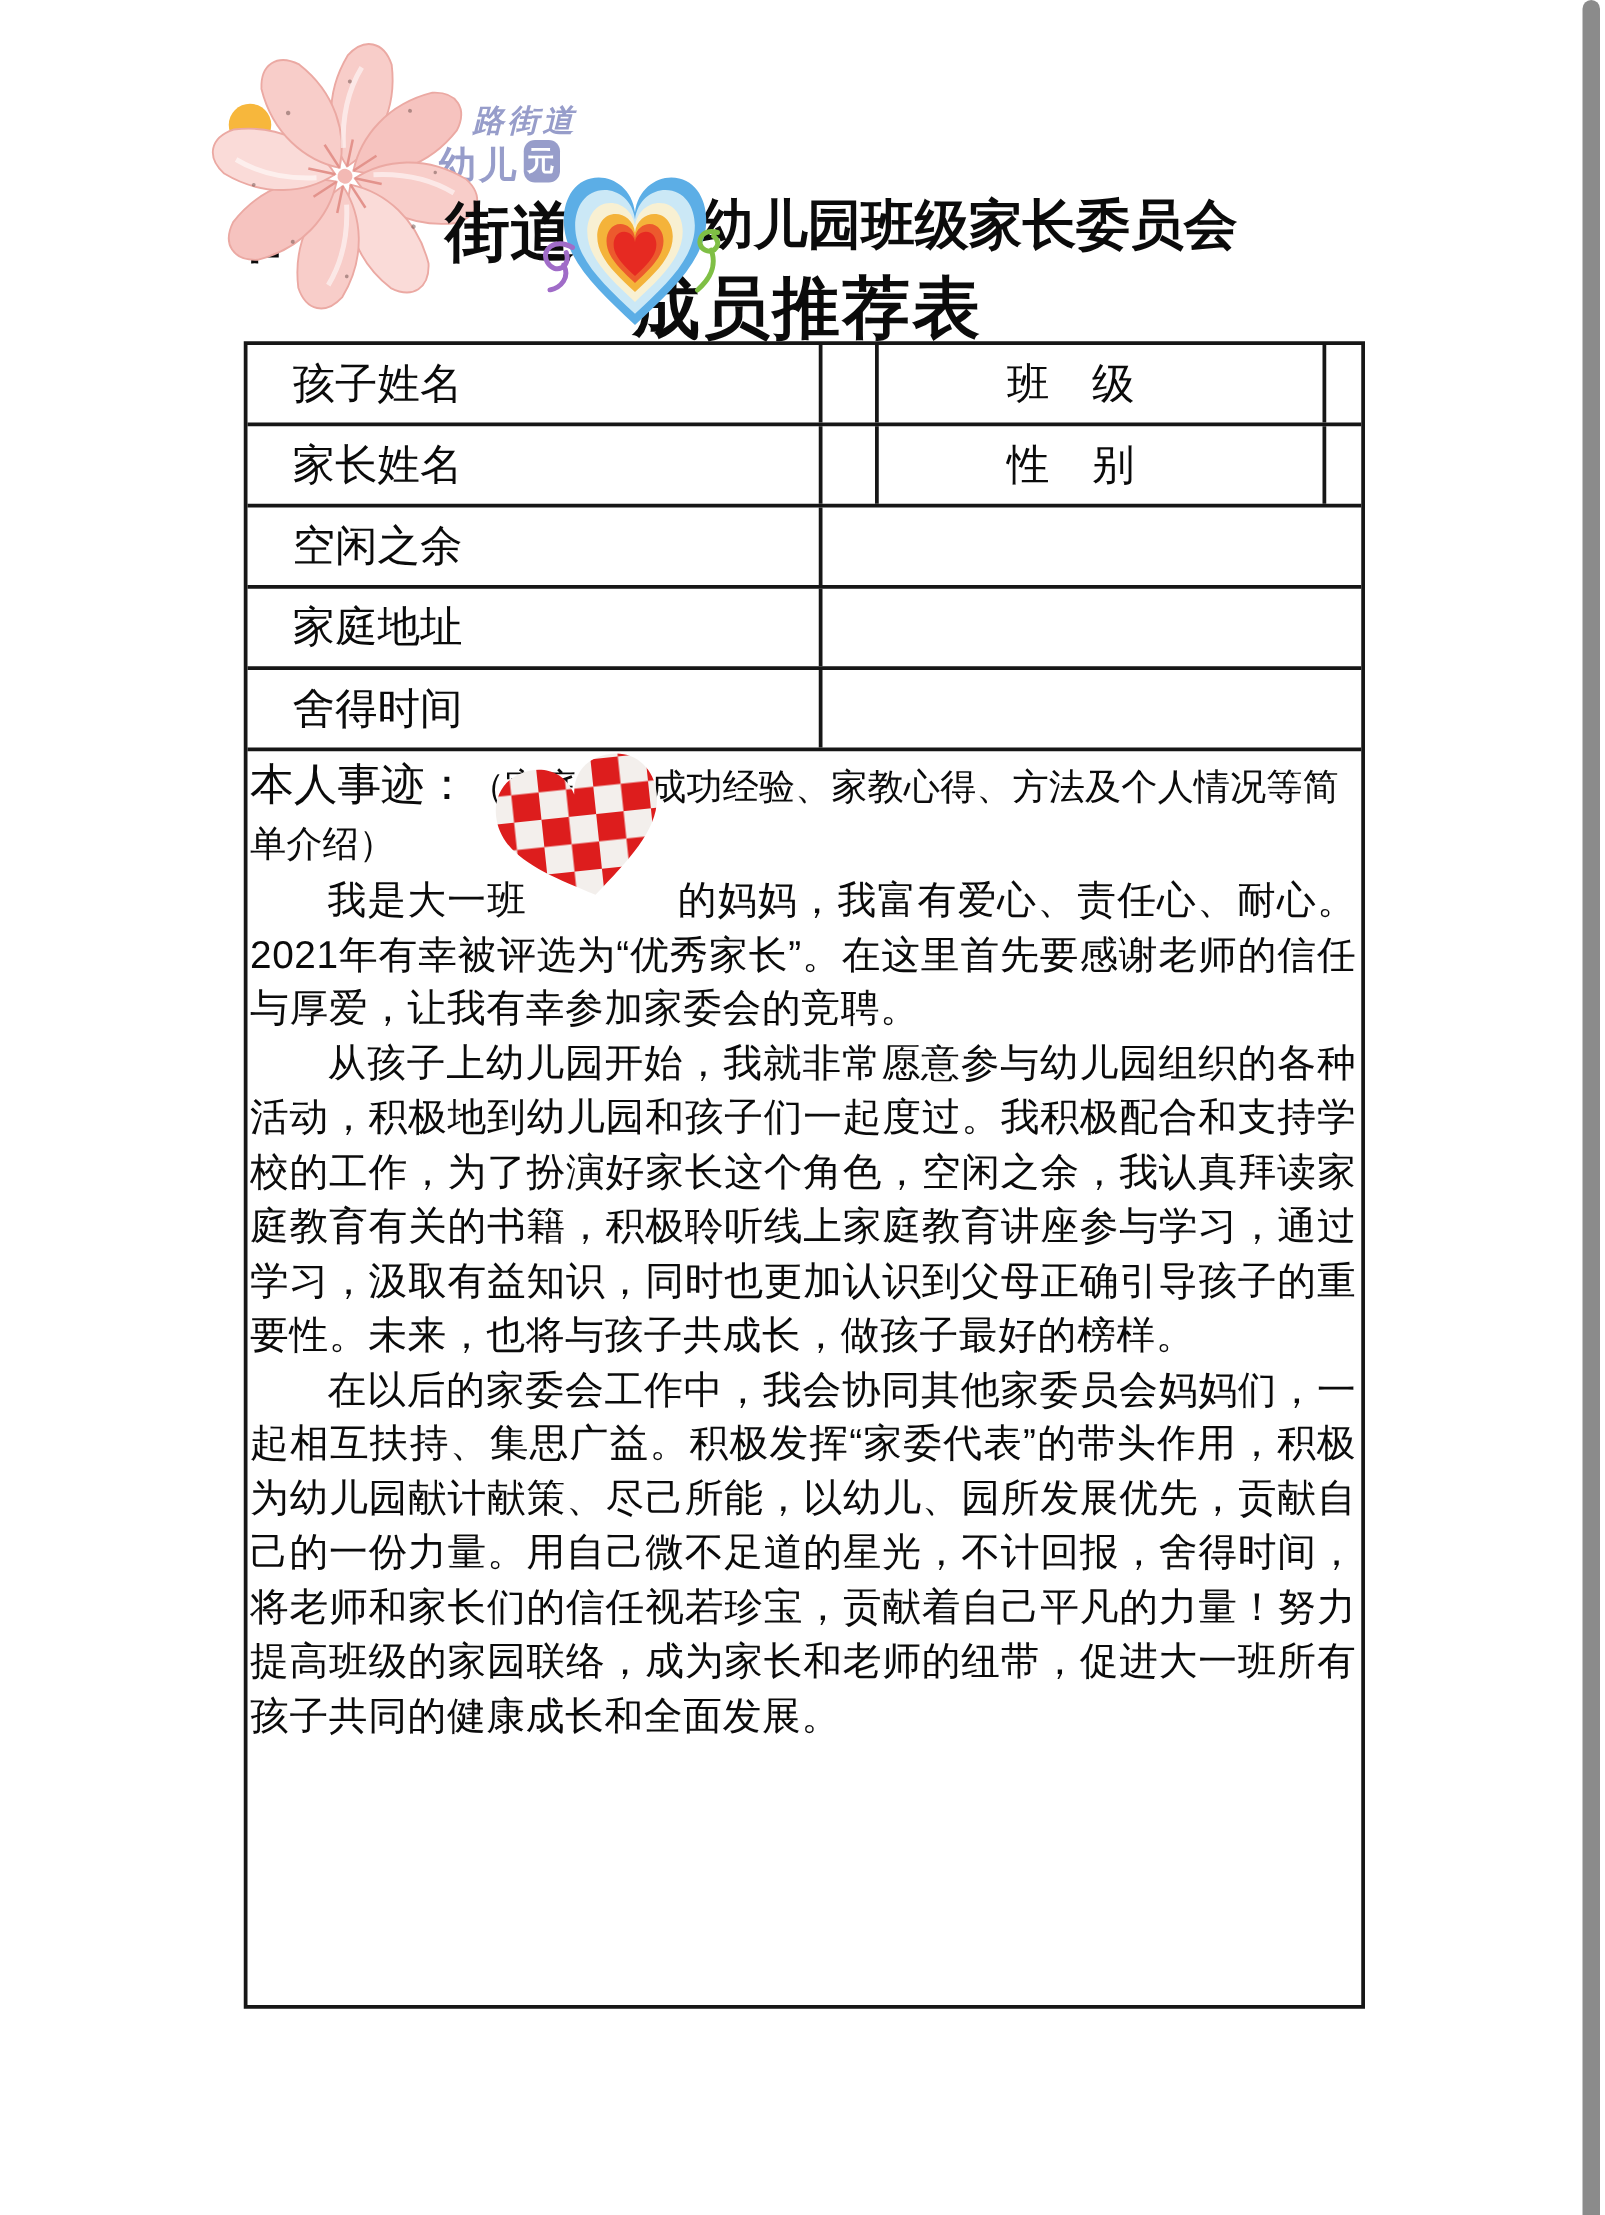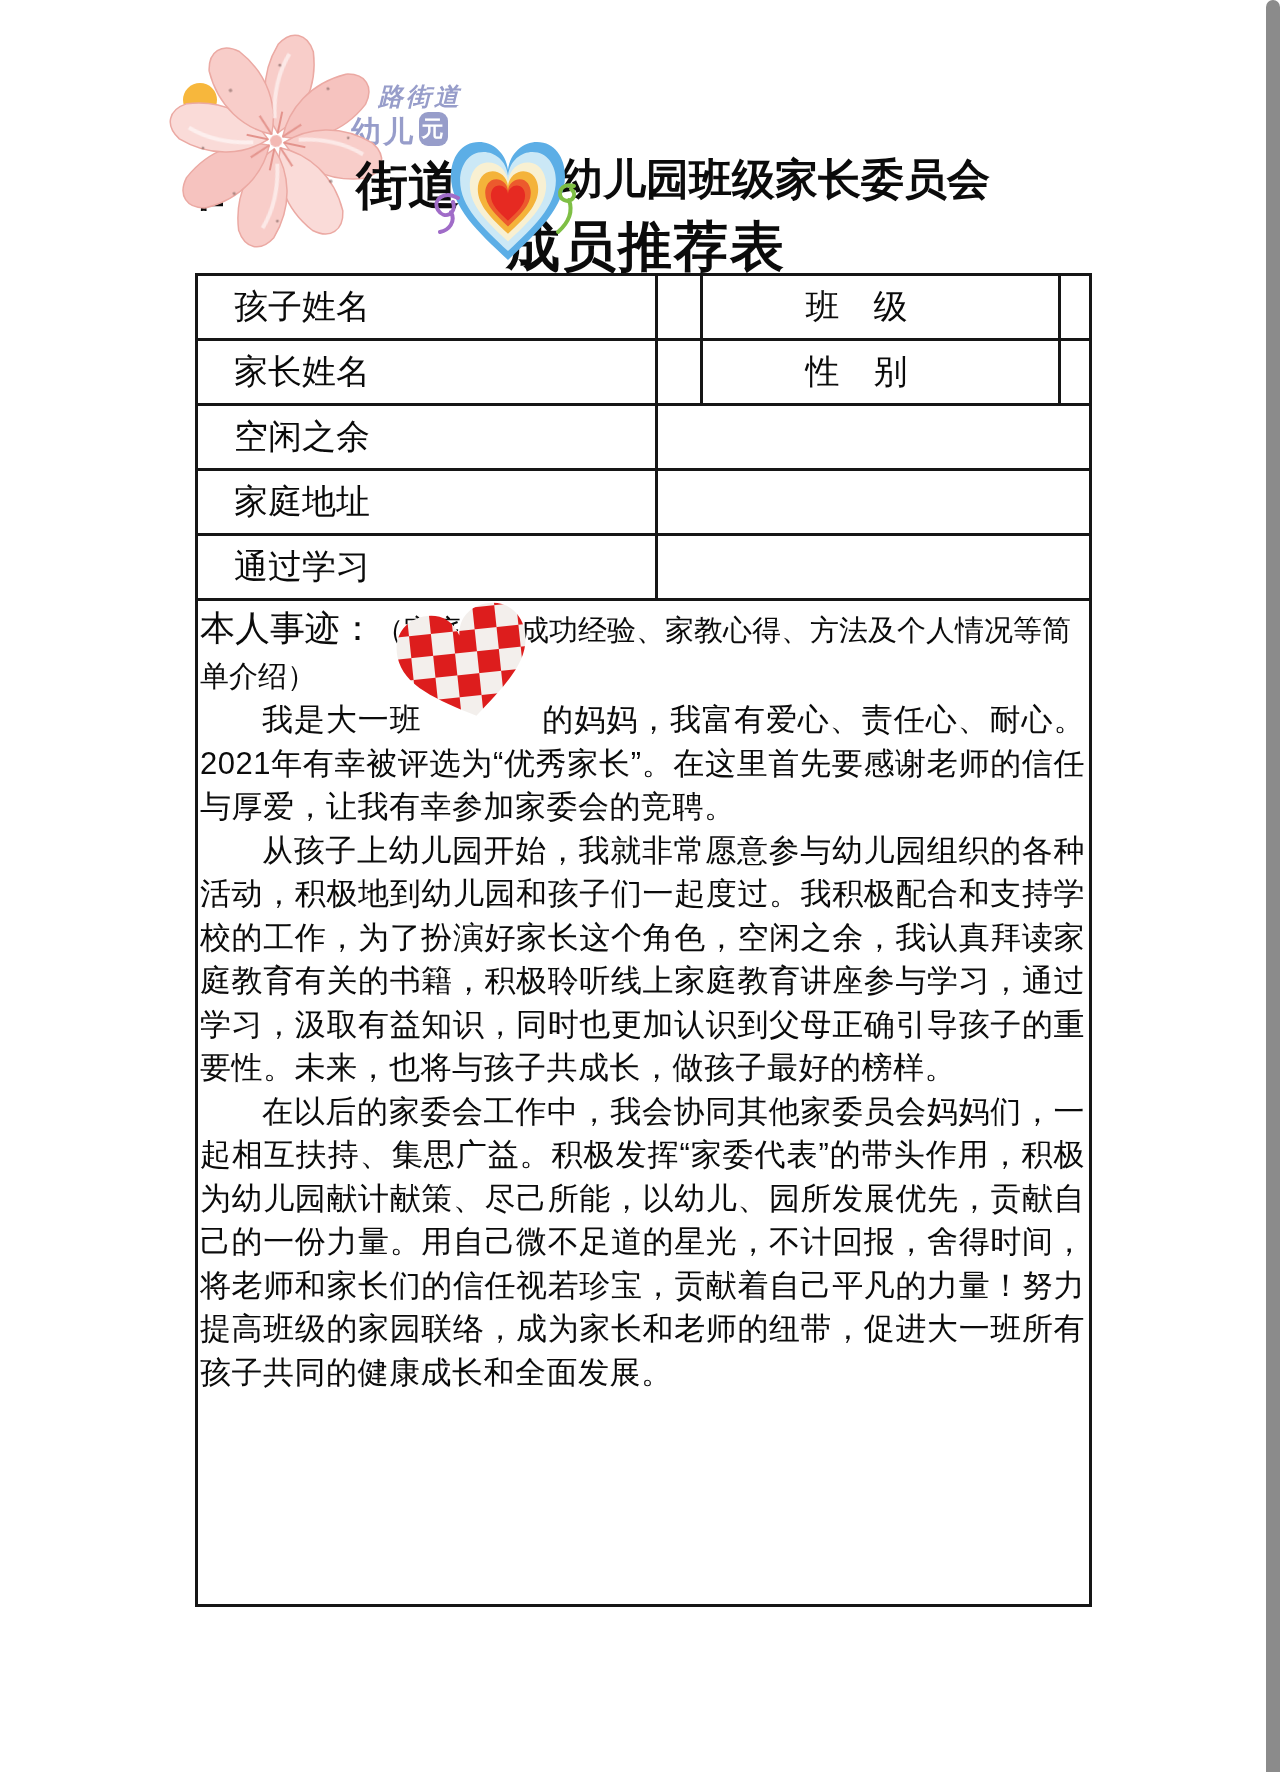--- a/index.html
+++ b/index.html
@@ -141,21 +141,21 @@
     </div>
     <div class="row">
       <div class="cell c-label1">空闲之余</div>
       <div class="cell c-rest"></div>
     </div>
     <div class="row">
       <div class="cell c-label1">家庭地址</div>
       <div class="cell c-rest"></div>
     </div>
     <div class="row">
-      <div class="cell c-label1">通过学习</div>
+      <div class="cell c-label1">舍得时间</div>
       <div class="cell c-rest"></div>
     </div>
     <div class="deeds">
       <div class="deeds-head">
         <span>本人事迹：</span><span class="deeds-note">（家庭教育成功经验、家教心得、方法及个人情况等简单介绍）</span>
       </div>
       <p><span>我是大一班</span><span class="redact-gap"></span><span>的妈妈，我富有爱心、责任心、耐心。2021年有幸被评选为“优秀家长”。在这里首先要感谢老师的信任与厚爱，让我有幸参加家委会的竞聘。</span></p>
       <p>从孩子上幼儿园开始，我就非常愿意参与幼儿园组织的各种活动，积极地到幼儿园和孩子们一起度过。我积极配合和支持学校的工作，为了扮演好家长这个角色，空闲之余，我认真拜读家庭教育有关的书籍，积极聆听线上家庭教育讲座参与学习，通过学习，汲取有益知识，同时也更加认识到父母正确引导孩子的重要性。未来，也将与孩子共成长，做孩子最好的榜样。</p>
       <p>在以后的家委会工作中，我会协同其他家委员会妈妈们，一起相互扶持、集思广益。积极发挥“家委代表”的带头作用，积极为幼儿园献计献策、尽己所能，以幼儿、园所发展优先，贡献自己的一份力量。用自己微不足道的星光，不计回报，舍得时间，将老师和家长们的信任视若珍宝，贡献着自己平凡的力量！努力提高班级的家园联络，成为家长和老师的纽带，促进大一班所有孩子共同的健康成长和全面发展。</p>
     </div>

